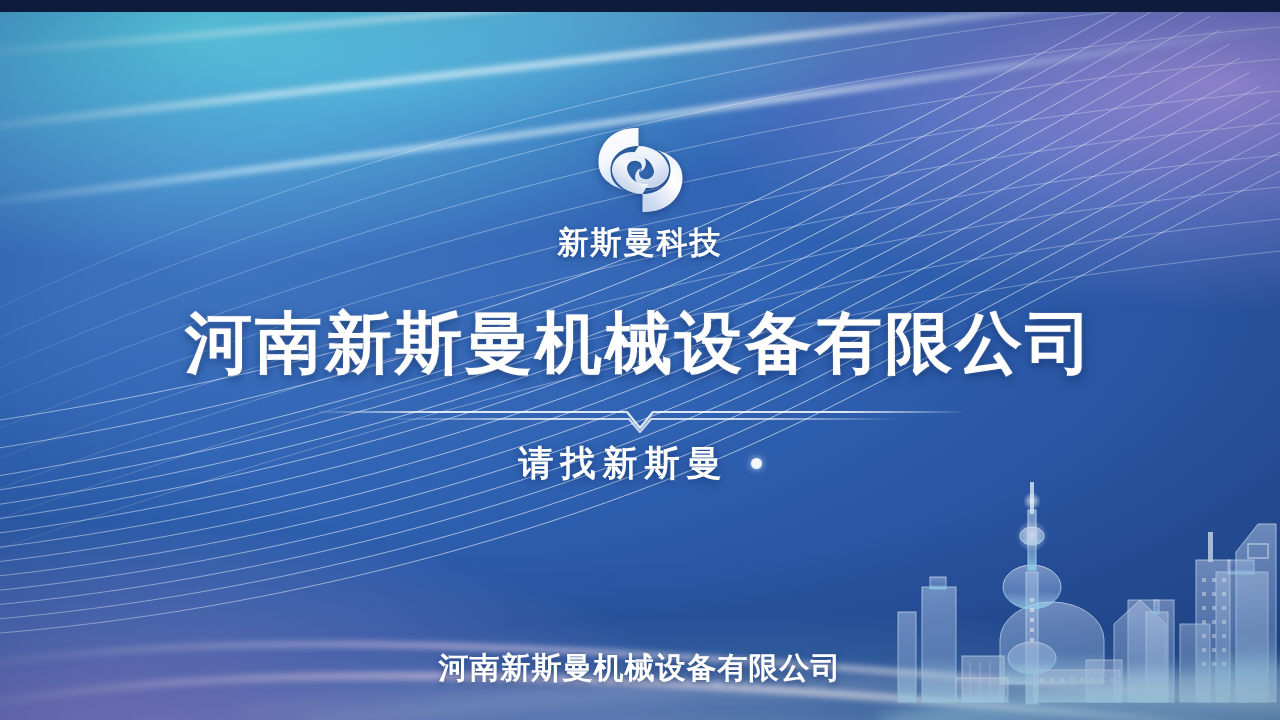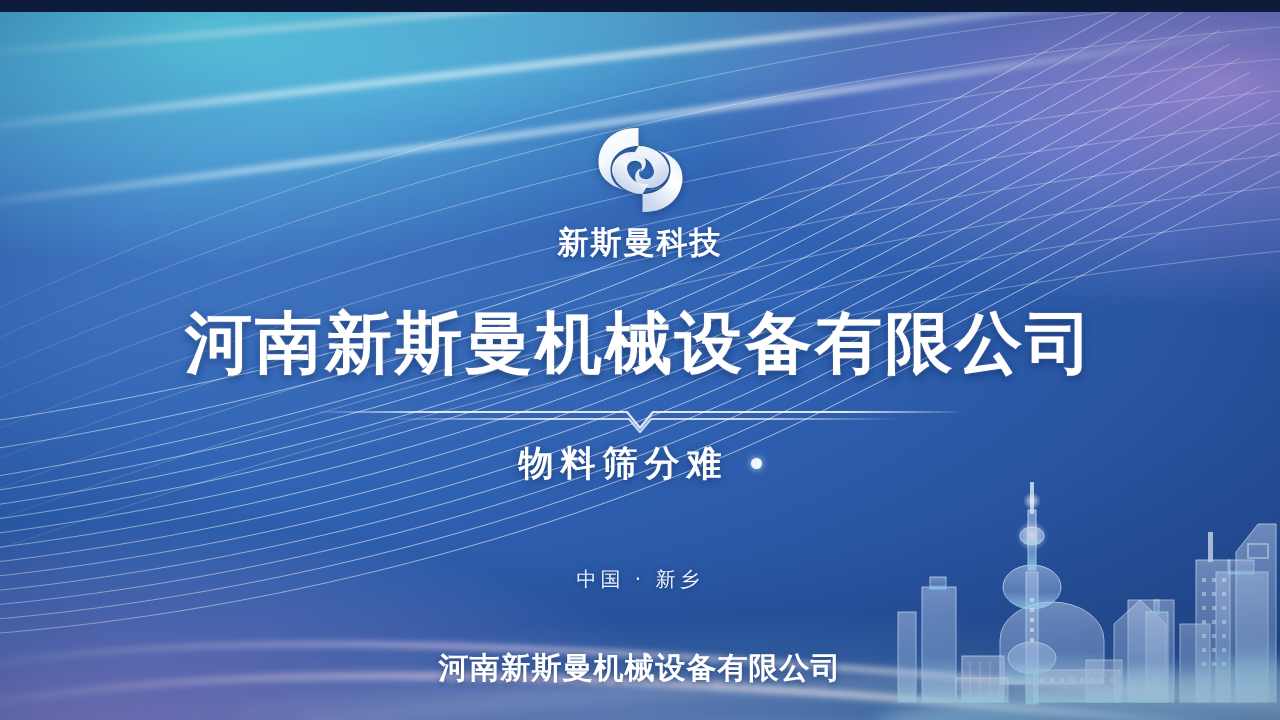--- a/index.html
+++ b/index.html
@@ -413,22 +413,21 @@
           <stop offset="30%" stop-color="#ffffff" stop-opacity="0.75"></stop>
           <stop offset="70%" stop-color="#ffffff" stop-opacity="0.75"></stop>
           <stop offset="100%" stop-color="#ffffff" stop-opacity="0.0"></stop>
         </linearGradient>
       </defs>
       <path d="M4,8 L296,8 L312,8 L325,24 L338,8 L354,8 L646,8" fill="none" stroke="url(#dvA)" stroke-width="2.2" stroke-linejoin="round"></path>
       <path d="M66,15 L300,15 L314,15 L325,28 L336,15 L350,15 L584,15" fill="none" stroke="url(#dvB)" stroke-width="2.2" stroke-linejoin="round"></path>
     </svg>
 
     <div class="tagline">
-      <span>物料筛分难</span>
+      <span>请找新斯曼</span>
       <span class="dot"></span>
     </div>
 
-    <div class="location">中国 · 新乡</div>
 
     <div class="caption">河南新斯曼机械设备有限公司</div>
 
   </div>
 </div>
 
 </body></html>

